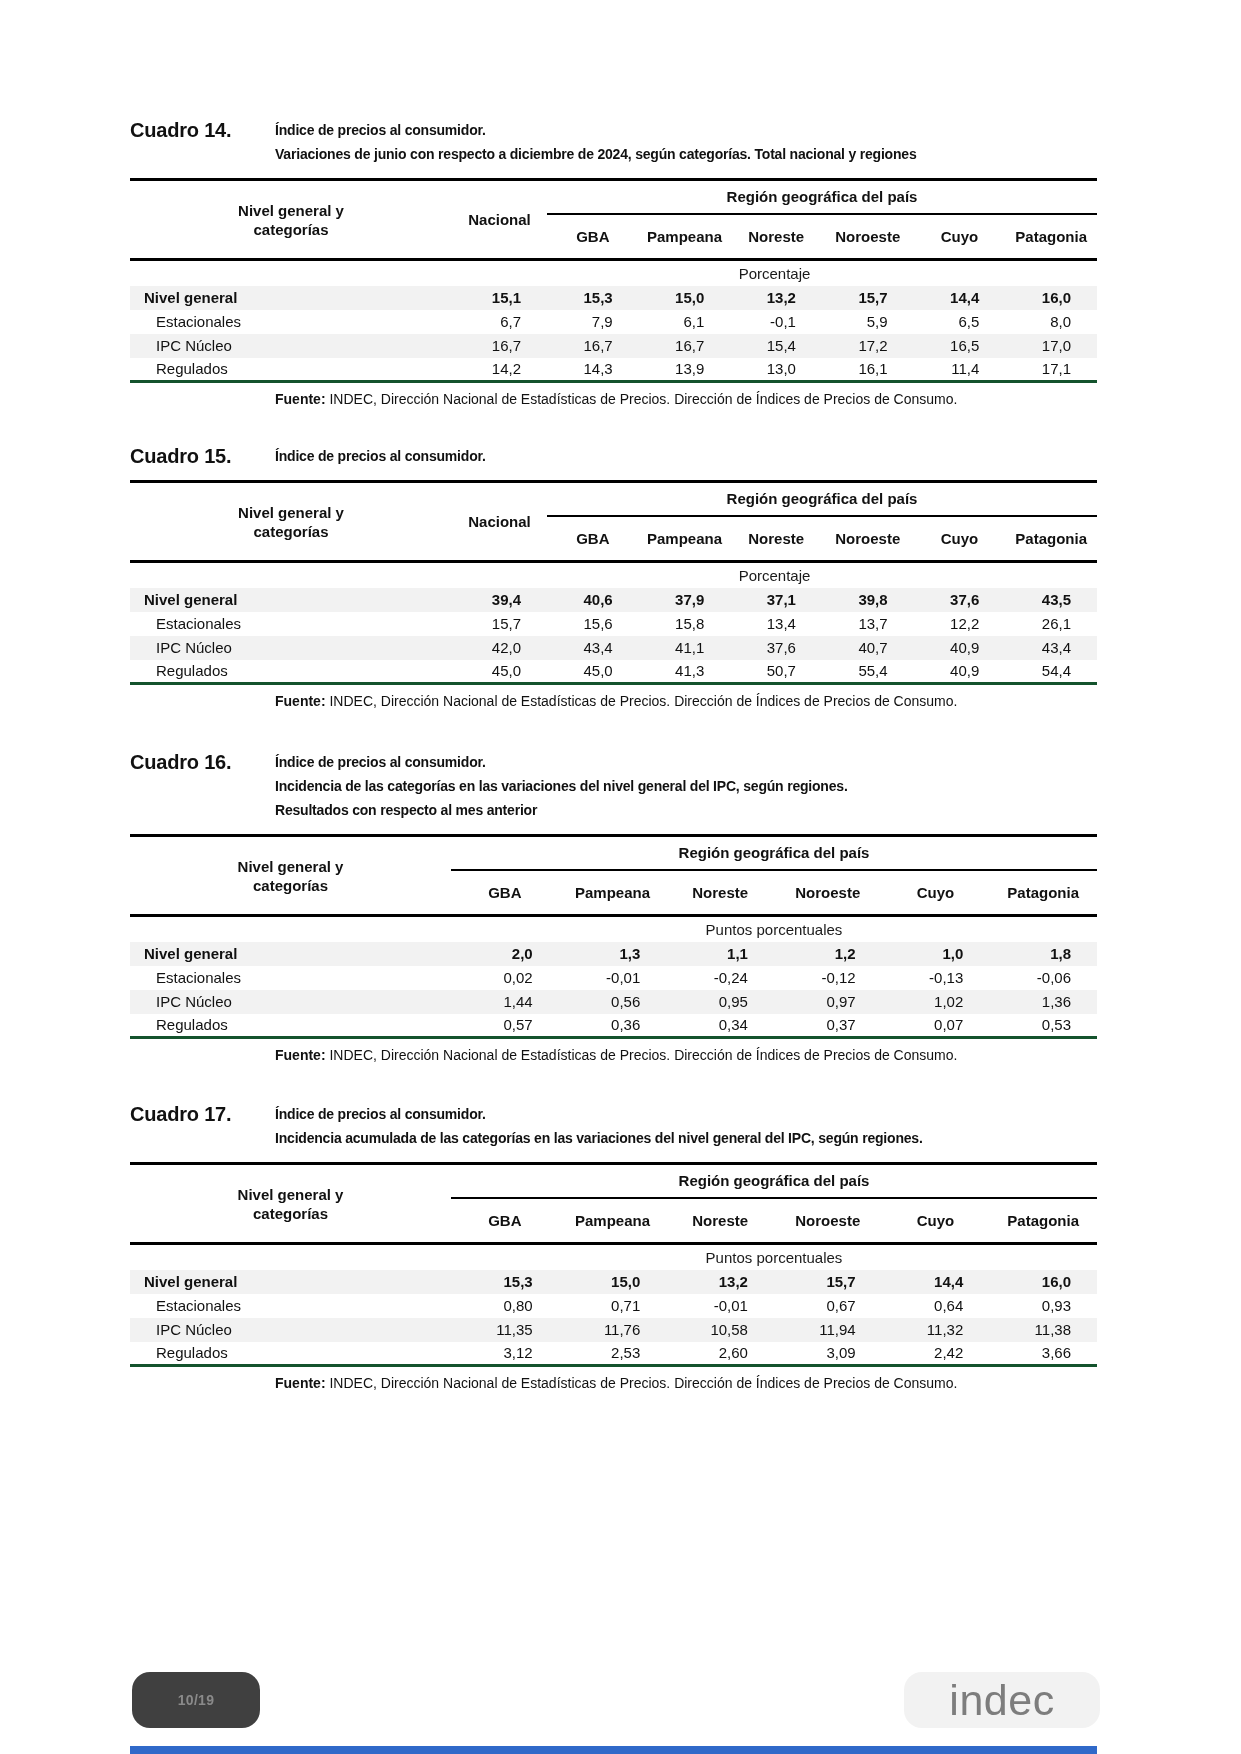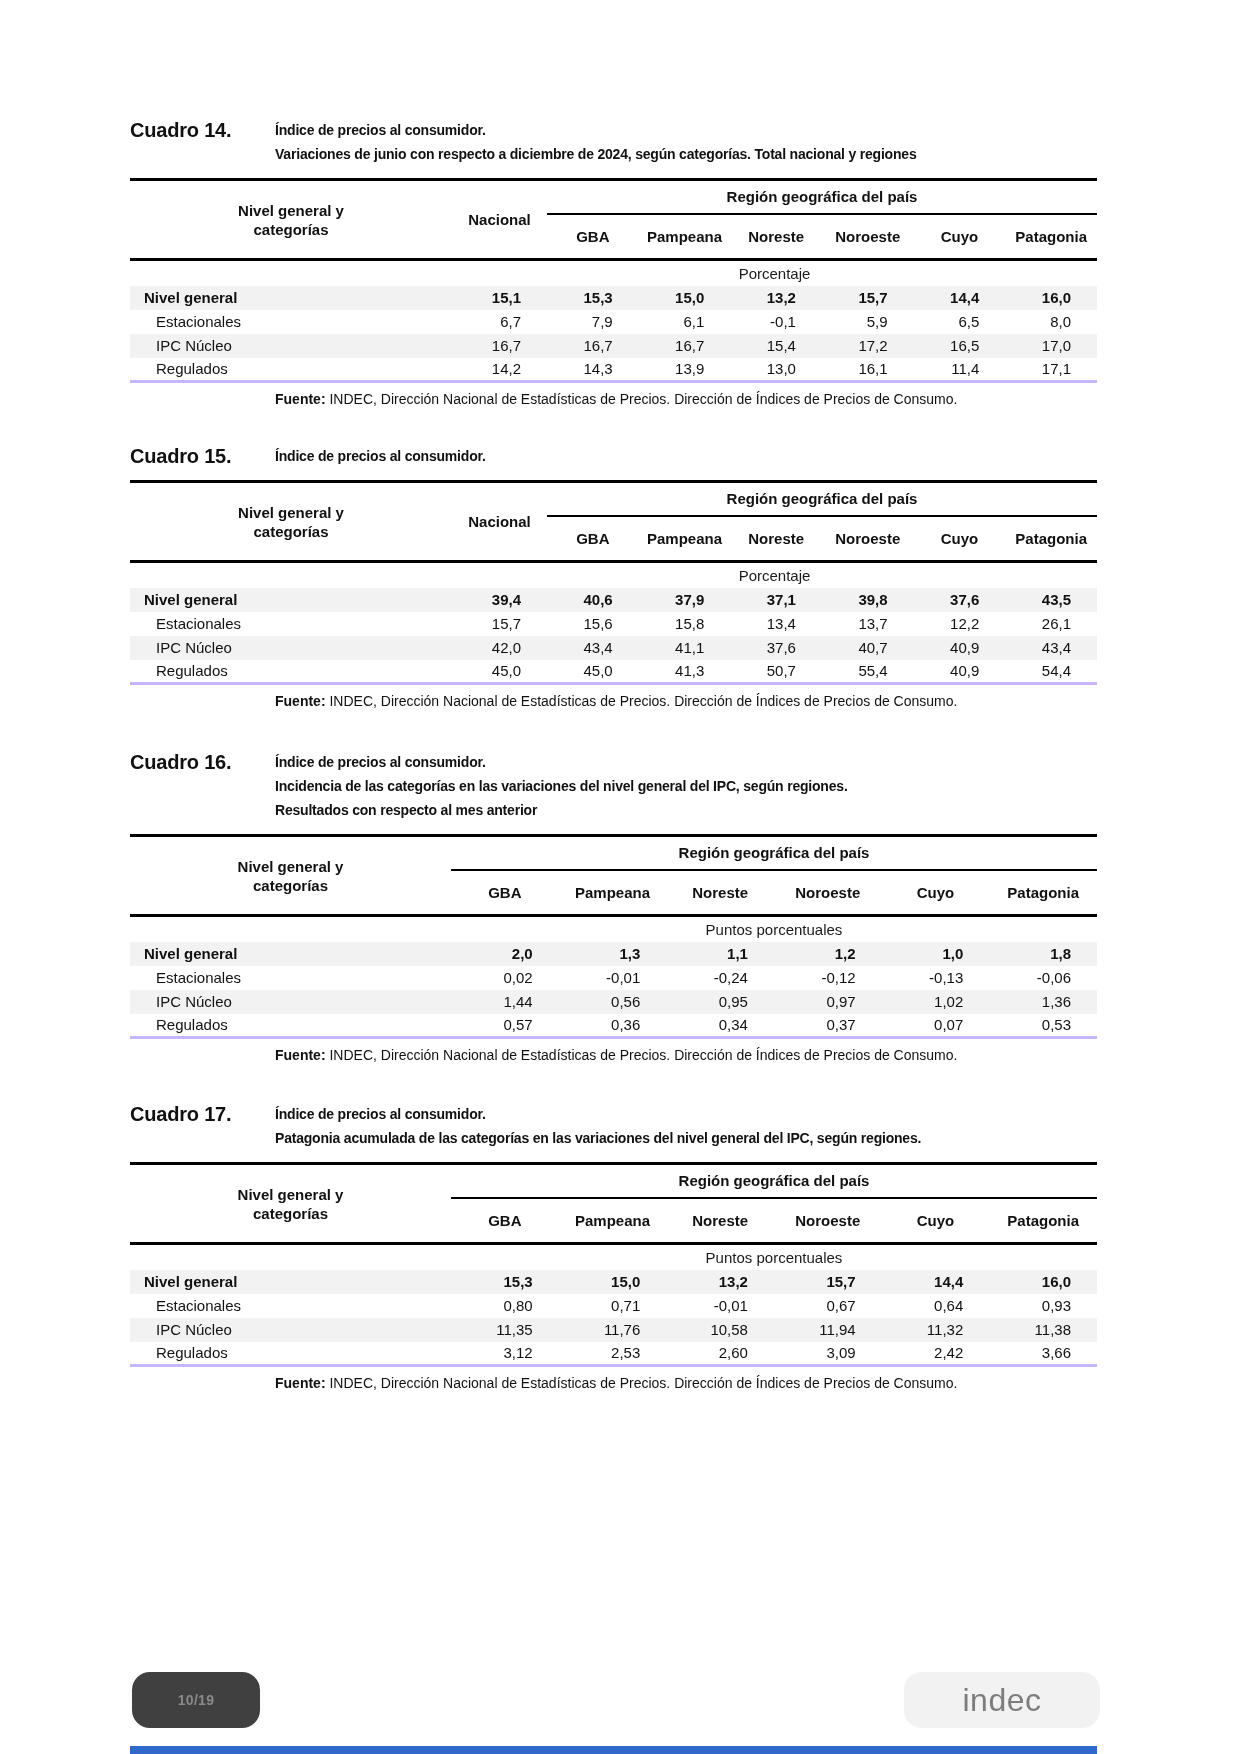--- a/index.html
+++ b/index.html
@@ -21,21 +21,21 @@
     letter-spacing: -0.2px;
   }
   .cuadro-titles { font-weight: bold; font-size: 14px; line-height: 24px; letter-spacing: -0.2px; }
 
   .table-wrap { margin-top: 12px; }
   table.cuadro-table {
     width: 100%;
     border-collapse: collapse;
     table-layout: fixed;
     border-top: 3px solid #000;
-    border-bottom: 3px solid #c4b5fd;
+    border-bottom: 3px solid #14532d;
   }
   col.col-stub-wide  { width: 322px; }
   col.col-stub       { width: 321px; }
   col.col-nacional   { width: 95px;  }
 
   th, td { font-size: 15px; }
 
   th.stub-head {
     vertical-align: middle; text-align: center;
     font-weight: bold; line-height: 19px;
@@ -78,21 +78,21 @@
   
   .footer-pill {
     position: absolute; height: 56px; top: 1672px;
     background: #f2f2f2; border-radius: 18px;
     display: flex; align-items: center; justify-content: center;
   }
   .page-pill { left: 132px; width: 128px; }
   .page-pill span { color: #8a8a8a; font-weight: bold; font-size: 14px; letter-spacing: 0.3px; }
   .logo-pill { left: 904px; width: 196px; }
   .indec-text {
-    color: #7d7d7d; font-size: 32px; line-height: 35px;
+    color: #7d7d7d; font-size: 43px; line-height: 35px;
     letter-spacing: 0.5px; font-weight: 400;
   }
   .footer-bar {
     position: absolute; left: 130px; top: 1746px;
     width: 967px; height: 8px;
   }
 </style>
 </head>
 <body>
 
@@ -357,21 +357,21 @@
         </table>
       </div>
     <p class="fuente"><span class="bold">Fuente:</span><span> INDEC, Dirección Nacional de Estadísticas de Precios. Dirección de Índices de Precios de Consumo.</span></p>
   </section>
 
   <section class="cuadro" id="c17">
     <div class="cuadro-head">
       <div class="cuadro-label">Cuadro 17.</div>
       <div class="cuadro-titles">
           <div>Índice de precios al consumidor.</div>
-          <div>Patagonia acumulada de las categorías en las variaciones del nivel general del IPC, según regiones.</div>
+          <div>Incidencia acumulada de las categorías en las variaciones del nivel general del IPC, según regiones.</div>
         </div>
     </div>
     <div class="table-wrap">
         <table class="cuadro-table">
           <colgroup>
             <col class="col-stub">
             <col>
             <col>
             <col>
             <col>

